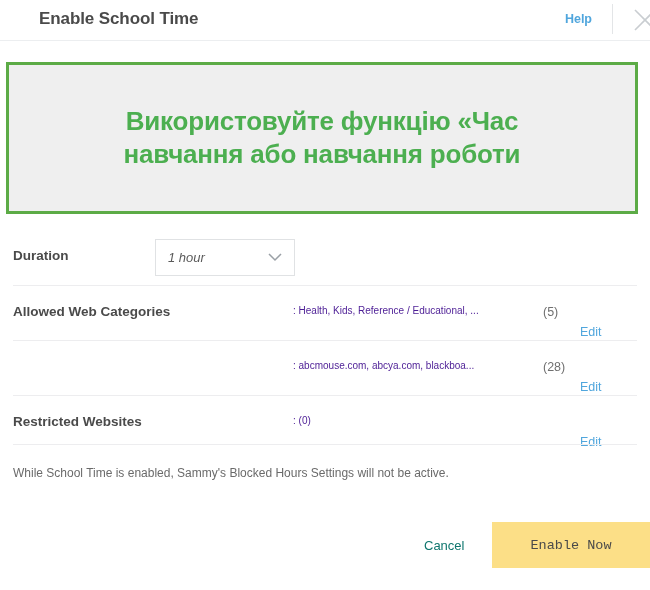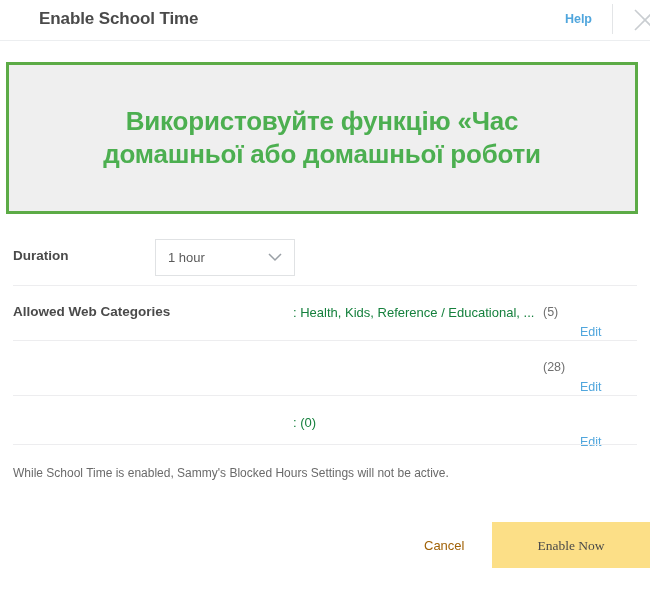--- a/index.html
+++ b/index.html
@@ -120,20 +120,21 @@
     border: 1px solid #e0e2e4;
     background: #ffffff;
     cursor: pointer;
   }
   .duration-value {
     position: absolute;
     left: 12px;
     top: 10px;
     font-size: 13px;
     color: #5a5a5a;
+    font-style: italic;
   }
   .chev {
     position: absolute;
     right: 12px;
     top: 13px;
   }
   .chev svg { display: block; }
 
   
   .rule {
@@ -155,22 +156,22 @@
     top: 18px;
     font-size: 13.5px;
     font-weight: bold;
     color: #4a4a4a;
     white-space: nowrap;
   }
   .setting-value {
     position: absolute;
     left: 293px;
     top: 19px;
-    font-size: 13px;
-    color: #15803d;
+    font-size: 10px;
+    color: #4c1d95;
     white-space: nowrap;
   }
   .setting-count {
     position: absolute;
     left: 543px;
     top: 19px;
     font-size: 12.5px;
     color: #6f6f6f;
     white-space: nowrap;
   }
@@ -194,34 +195,34 @@
     color: #6a6a6a;
     white-space: nowrap;
   }
 
   
   .cancel-link {
     position: absolute;
     left: 424px;
     top: 538px;
     font-size: 13px;
-    color: #a16207;
+    color: #0f766e;
     text-decoration: none;
     cursor: pointer;
   }
   .enable-btn {
     position: absolute;
     left: 492px;
     top: 522px;
     width: 158px;
     height: 46px;
     background: #fcdf87;
     border: none;
     color: #4a4a4a;
-    font-family: Liberation Serif, serif;
+    font-family: Liberation Mono, monospace;
     font-size: 13.5px;
     cursor: pointer;
     padding: 16px;
   }
 </style>
 </head>
 <body>
 
 <div class="header">
   <div class="dialog-title">Enable School Time</div>
@@ -234,21 +235,21 @@
         <line x1="30" y1="8" x2="10" y2="28" stroke="#c9cdd1" stroke-width="1.6"></line>
       </svg>
     </span>
   </div>
 </div>
 <div class="header-rule"></div>
 
 <div class="promo-banner">
   <div class="promo-text">
     <div>Використовуйте функцію «Час</div>
-    <div>домашньої або домашньої роботи</div>
+    <div>навчання або навчання роботи</div>
   </div>
 </div>
 
 <div class="duration-row">
   <div class="duration-label">Duration</div>
   <div class="duration-select">
     <span class="duration-value">1 hour</span>
     <span class="chev">
       <svg width="14" height="9" viewBox="0 0 14 9">
         <polyline points="1,1 7,7 13,1" fill="none" stroke="#9aa0a6" stroke-width="1.5"></polyline>
@@ -262,27 +263,29 @@
 <div class="setting-row" style="top:286px">
   <div class="setting-label">Allowed Web Categories</div>
   <div class="setting-value">: Health, Kids, Reference / Educational, ...</div>
   <div class="setting-count">(5)</div>
   <a class="edit-link">Edit</a>
 </div>
 
 <div class="rule" style="top:340px"></div>
 
 <div class="setting-row" style="top:341px">
+  <div class="setting-value">: abcmouse.com, abcya.com, blackboa...</div>
   <div class="setting-count">(28)</div>
   <a class="edit-link">Edit</a>
 </div>
 
 <div class="rule" style="top:395px"></div>
 
 <div class="setting-row" style="top:396px">
+  <div class="setting-label">Restricted Websites</div>
   <div class="setting-value">: (0)</div>
   <div class="setting-count"></div>
   <a class="edit-link">Edit</a>
 </div>
 
 <div class="rule" style="top:444px"></div>
 
 <div class="footnote">While School Time is enabled, Sammy's Blocked Hours Settings will not be active.</div>
 
 <a class="cancel-link">Cancel</a>

